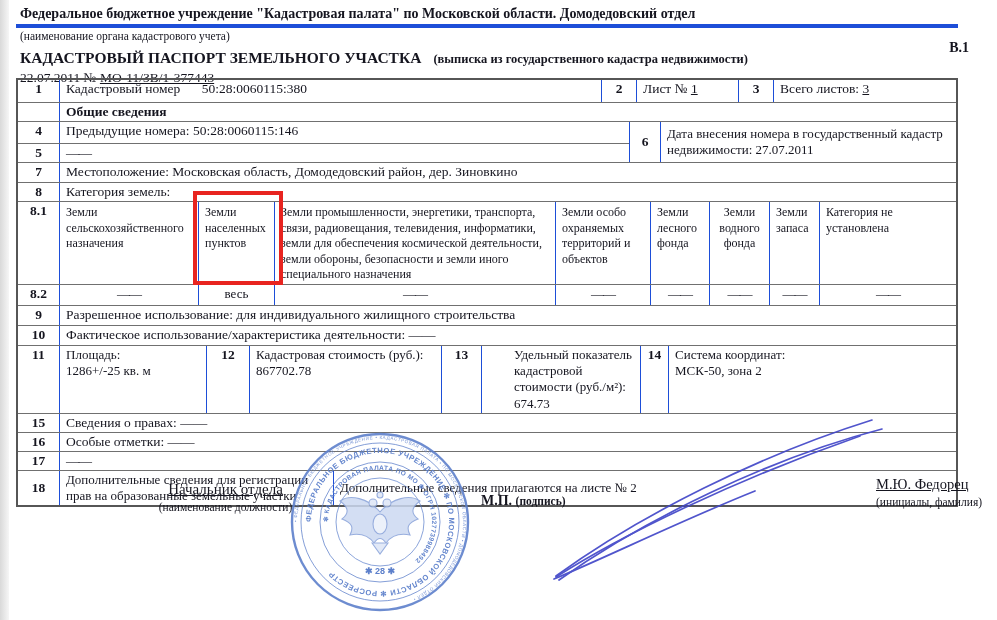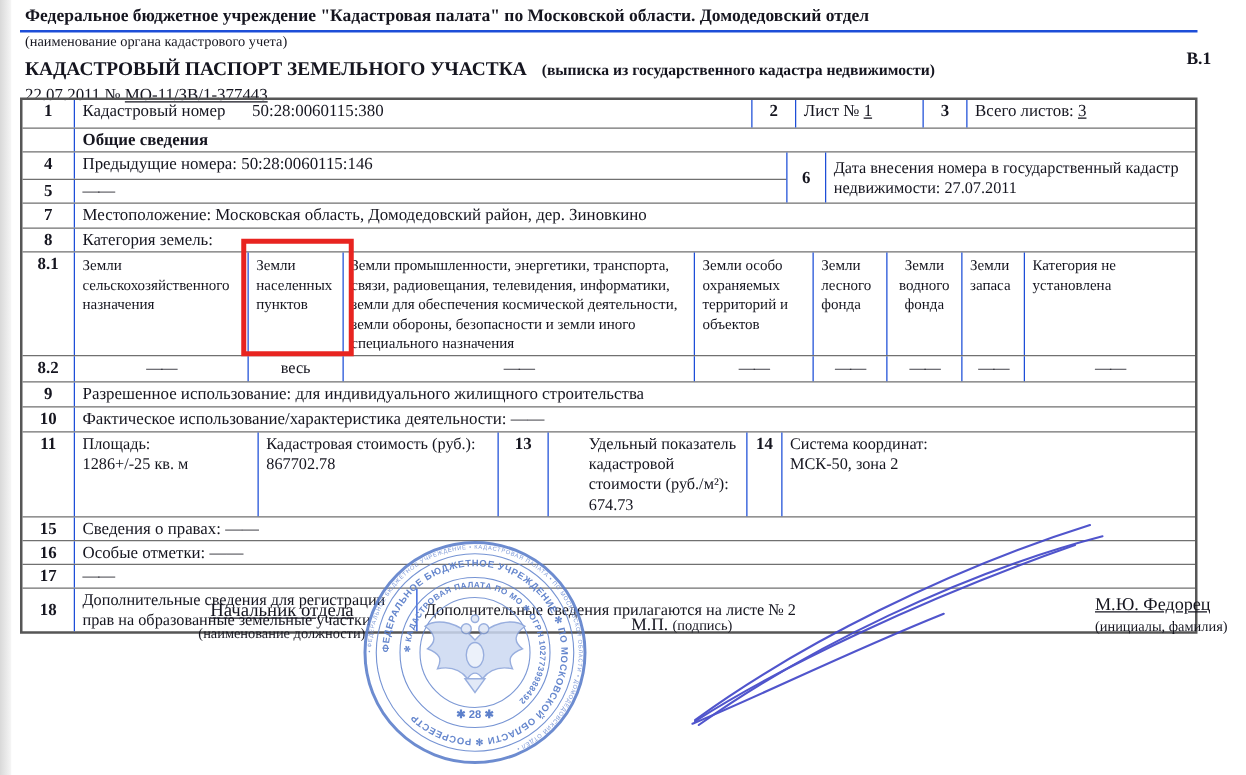--- a/index.html
+++ b/index.html
@@ -9,21 +9,21 @@
     background:#ffffff;
     font-family:"Liberation Serif", serif;
     color:#15151f;
     overflow:hidden;
   }
   .scan-edge{position:absolute;left:0;top:0;width:9px;height:620px;
     background:linear-gradient(90deg,#d9d9d9,#f6f6f6);}
   
   .header{position:absolute;left:16px;top:6px;width:942px;}
   .org-line{font-size:14px;font-weight:bold;padding:0 0 2px 4px;
-    border-bottom:2px solid #1d4ed8;}
+    border-bottom:4px solid #1d4ed8;}
   .org-caption{font-size:11.5px;margin-top:2px;padding-left:4px;}
   .title-line{margin-top:7px;padding-left:4px;}
   .doc-title{font-size:15.5px;font-weight:bold;}
   .doc-subtitle{font-size:12.5px;font-weight:bold;margin-left:8px;}
   .date-line{font-size:13.5px;margin-top:3px;padding-left:4px;}
   .doc-number{text-decoration:underline;}
   .form-code{position:absolute;right:28px;top:40px;font-size:14px;font-weight:bold;}
   
   .doc-table{position:absolute;left:16px;top:78px;width:942px;
     border:2px solid #565656;box-sizing:border-box;font-size:13.5px;}
@@ -44,21 +44,21 @@
   .cat-val{font-size:13px;}
   .small-cell{font-size:13px;line-height:1.25;}
   .dash{letter-spacing:-1px;}
   
   .highlight-box{position:absolute;left:193px;top:191px;width:82px;height:86px;
     border:4px solid #e82420;z-index:5;pointer-events:auto;}
   
   .position-block{position:absolute;left:143px;top:481px;width:165px;text-align:center;}
   .position-title{font-size:15px;text-decoration:underline;}
   .position-caption{font-size:11.5px;margin-top:3px;}
-  .mp-block{position:absolute;left:505px;top:493px;font-size:14px;}
+  .mp-block{position:absolute;left:481px;top:493px;font-size:14px;font-weight:bold;}
   .mp-caption{font-size:11.5px;}
   .name-block{position:absolute;left:876px;top:476px;width:114px;text-align:left;}
   .signatory-name{font-size:14.5px;text-decoration:underline;}
   .signatory-caption{font-size:11.5px;margin-top:3px;}
   .stamp-svg{position:absolute;left:289px;top:431px;z-index:2;}
   .signature-svg{position:absolute;left:530px;top:403px;z-index:6;}
 </style>
 </head>
 <body>
 
@@ -161,20 +161,21 @@
     <div class="td num">10</div>
     <div class="td grow">Фактическое использование/характеристика деятельности:  ——</div>
   </div>
 
   <div class="tr" style="min-height:42px;">
     <div class="td num">11</div>
     <div class="td small-cell" style="width:147px;">
       <div>Площадь:</div>
       <div>1286+/-25 кв. м</div>
     </div>
+    <div class="td num" style="width:43px;">12</div>
     <div class="td small-cell" style="width:192px;">
       <div>Кадастровая стоимость (руб.):</div>
       <div>867702.78</div>
     </div>
     <div class="td num" style="width:40px;">13</div>
     <div class="td small-cell" style="width:159px;padding-left:32px;">
       <div>Удельный показатель кадастровой стоимости (руб./м²):</div>
       <div>674.73</div>
     </div>
     <div class="td num" style="width:28px;">14</div>

